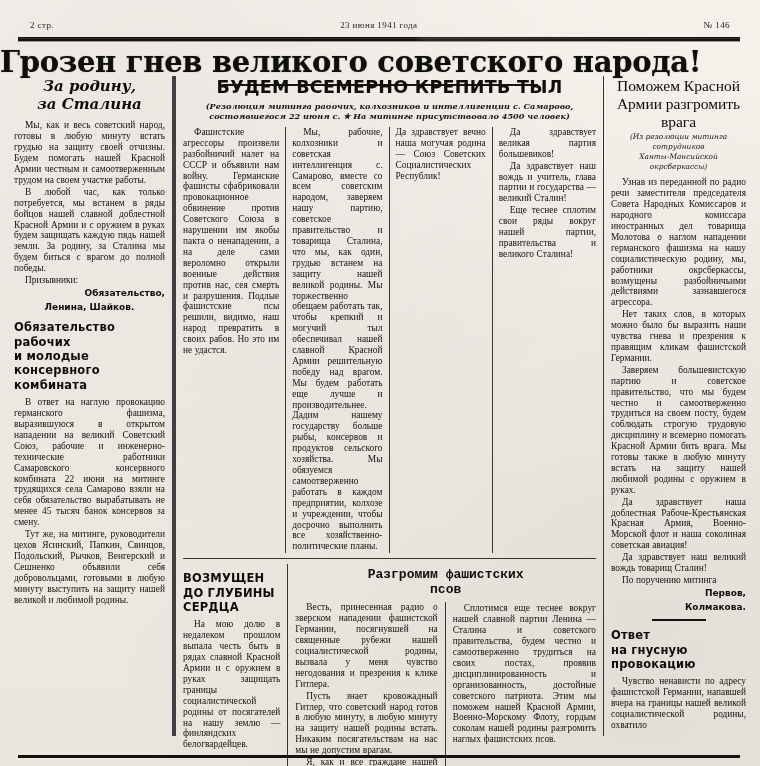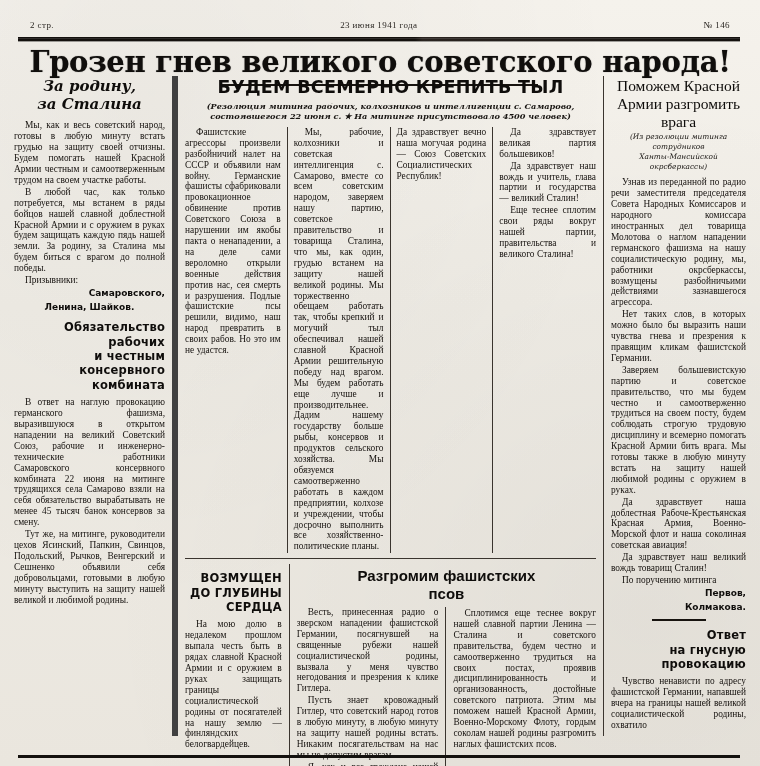--- a/index.html
+++ b/index.html
@@ -33,60 +33,60 @@
     position:absolute;left:18px;top:37px;width:722px;height:4px;
     background:linear-gradient(90deg,#14110e 0%,#14110e 55%,#2a2420 56%,#14110e 100%);
     box-shadow:0 1px 0 rgba(0,0,0,.35);
   }
   .rule-top:after{
     content:"";position:absolute;left:0;top:1px;width:100%;height:1px;
     background:rgba(255,255,255,.12);
   }
 
   .banner{
-    position:absolute;left:0;top:45px;width:760px;text-align:center;
+    position:absolute;left:0;top:45px;width:760px;text-align:left;
     font-family:"DejaVu Serif", serif;
     font-weight:700;font-size:29px;letter-spacing:-0.3px;
     color:#100e0c;
     text-shadow:0 0 1px rgba(0,0,0,.5);
   }
   .banner-rule{
     position:absolute;left:222px;top:84px;width:316px;height:2px;background:#17130f;
   }
 
   
   .cols{
     position:absolute;left:14px;top:76px;width:732px;height:660px;
     display:flex;
   }
   .col{position:relative;box-sizing:border-box;}
   .c1{width:158px;padding-right:7px;}
-  .c2{width:432px;padding:0 7px;border-left:6px solid #404040;border-right:1px solid #3a342e;}
+  .c2{width:432px;padding:0 7px;border-left:4px solid #404040;border-right:1px solid #3a342e;}
   .c3{width:142px;padding-left:7px;}
 
   
   .hd-script{
     font-family:"DejaVu Serif", serif;
     font-style:italic;font-weight:700;
     font-size:15px;line-height:1.18;text-align:center;
     margin:2px 0 7px;color:#0f0d0b;
   }
   .hd-big{
     font-family:"DejaVu Sans", sans-serif;
     font-weight:700;font-size:17.5px;line-height:1.12;
     text-align:center;letter-spacing:.3px;margin:2px 0 3px;color:#0f0d0b;
   }
   .hd-mid{
     font-family:"DejaVu Sans", sans-serif;
     font-weight:700;font-size:11.5px;line-height:1.25;
-    text-align:right;letter-spacing:.2px;margin:7px 0 5px;color:#0f0d0b;
+    text-align:left;letter-spacing:.2px;margin:7px 0 5px;color:#0f0d0b;
   }
   .hd-serif{
-    font-family:Liberation Sans, sans-serif;
-    font-weight:700;font-size:15px;line-height:1.16;
+    font-family:Liberation Mono, monospace;
+    font-weight:700;font-size:13px;line-height:1.16;
     text-align:center;margin:3px 0 5px;color:#0f0d0b;
   }
   .hd-right{
     font-family:"Liberation Serif", serif;
     font-weight:400;font-size:15.5px;line-height:1.15;
     text-align:center;margin:1px 0 2px;color:#0f0d0b;
   }
   .sub-it{
     font-family:"DejaVu Serif", serif;
     font-style:italic;font-weight:700;font-size:8.2px;line-height:1.3;
@@ -159,26 +159,26 @@
 
     <div class="col c1">
 
       <div class="hd-script">
         <div>За родину,</div>
         <div>за Сталина</div>
       </div>
       <p class="body">Мы, как и весь советский народ, готовы в любую минуту встать грудью на защиту своей отчизны. Будем помогать нашей Красной Армии честным и самоотверженным трудом на своем участке работы.</p>
       <p class="body">В любой час, как только потребуется, мы встанем в ряды бойцов нашей славной доблестной Красной Армии и с оружием в руках будем защищать каждую пядь нашей земли. За родину, за Сталина мы будем биться с врагом до полной победы.</p>
       <p class="body sig-lead">Призывники:</p>
-      <div class="sig">Самаровского,</div>
+      <div class="sig">Обязательство,</div>
       <div class="sig center">Ленина, Шайков.</div>
 
       <div class="hd-mid">
         <div>Обязательство рабочих</div>
-        <div>и честным консервного</div>
+        <div>и молодые консервного</div>
         <div>комбината</div>
       </div>
       <p class="body">В ответ на наглую провокацию германского фашизма, выразившуюся в открытом нападении на великий Советский Союз, рабочие и инженерно-технические работники Самаровского консервного комбината 22 июня на митинге трудящихся села Самарово взяли на себя обязательство вырабатывать не менее 45 тысяч банок консервов за смену.</p>
       <p class="body">Тут же, на митинге, руководители цехов Ясинский, Папкин, Свинцов, Подольский, Рычков, Венгерский и Сешненко объявили себя добровольцами, готовыми в любую минуту выступить на защиту нашей великой и любимой родины.</p>
     </div>
 
     <div class="col c2">
 
       <div class="hd-big">БУДЕМ ВСЕМЕРНО КРЕПИТЬ ТЫЛ</div>
       <div class="sub-it">

